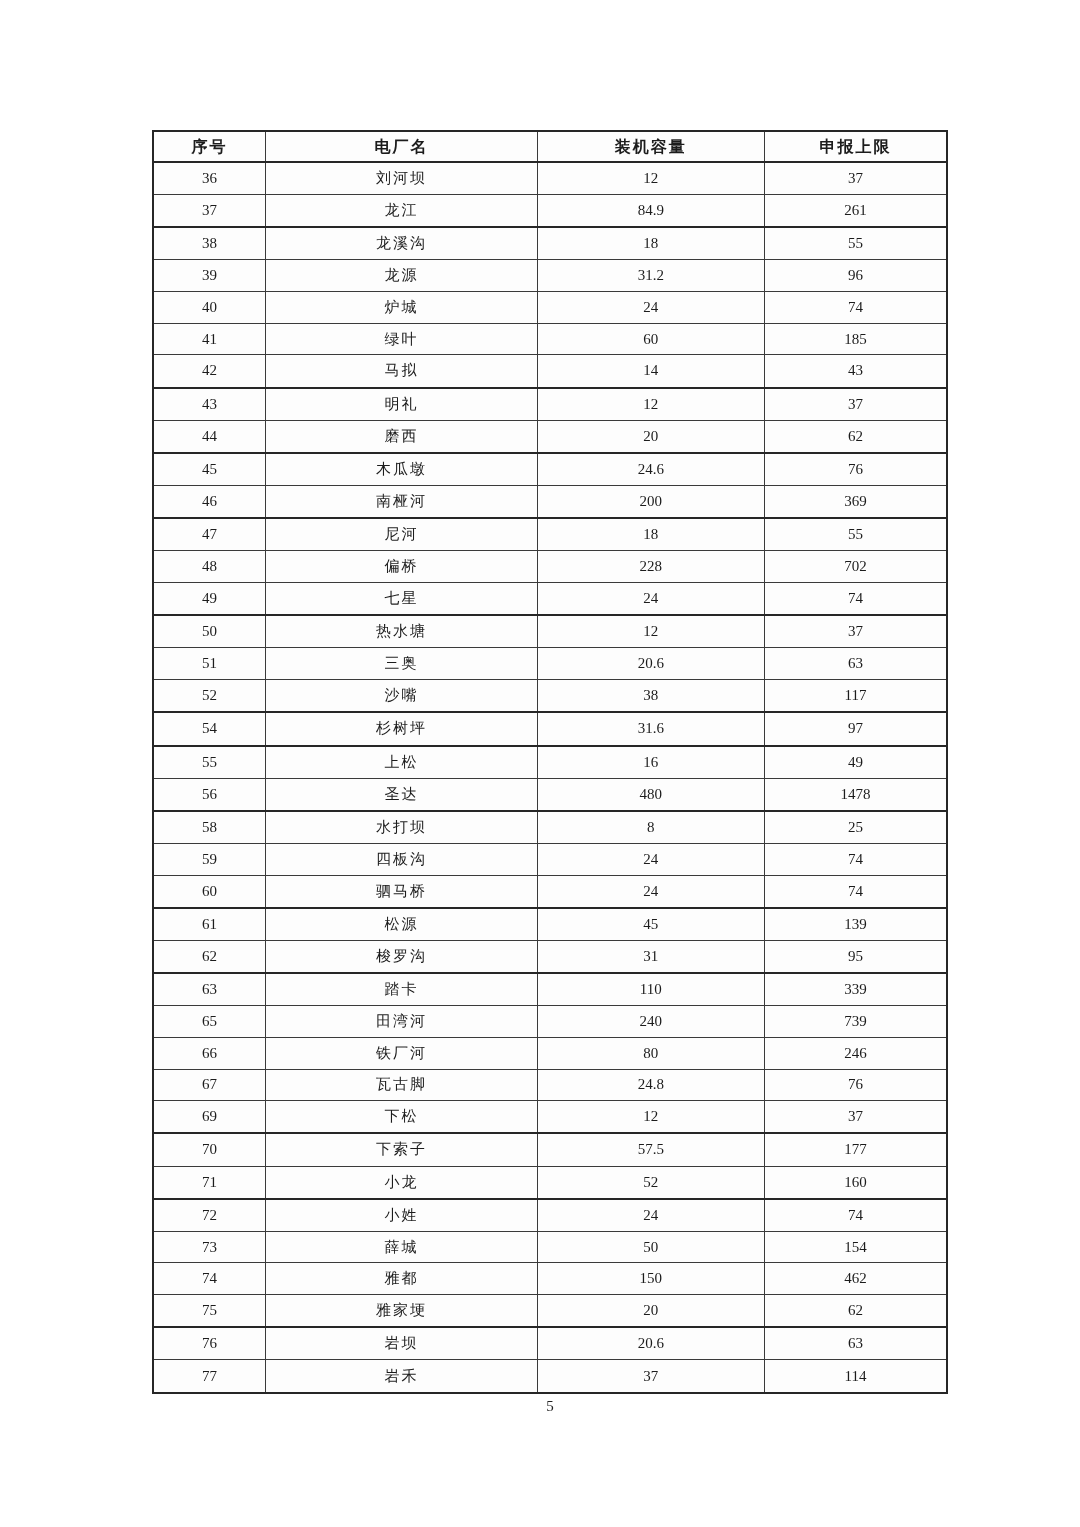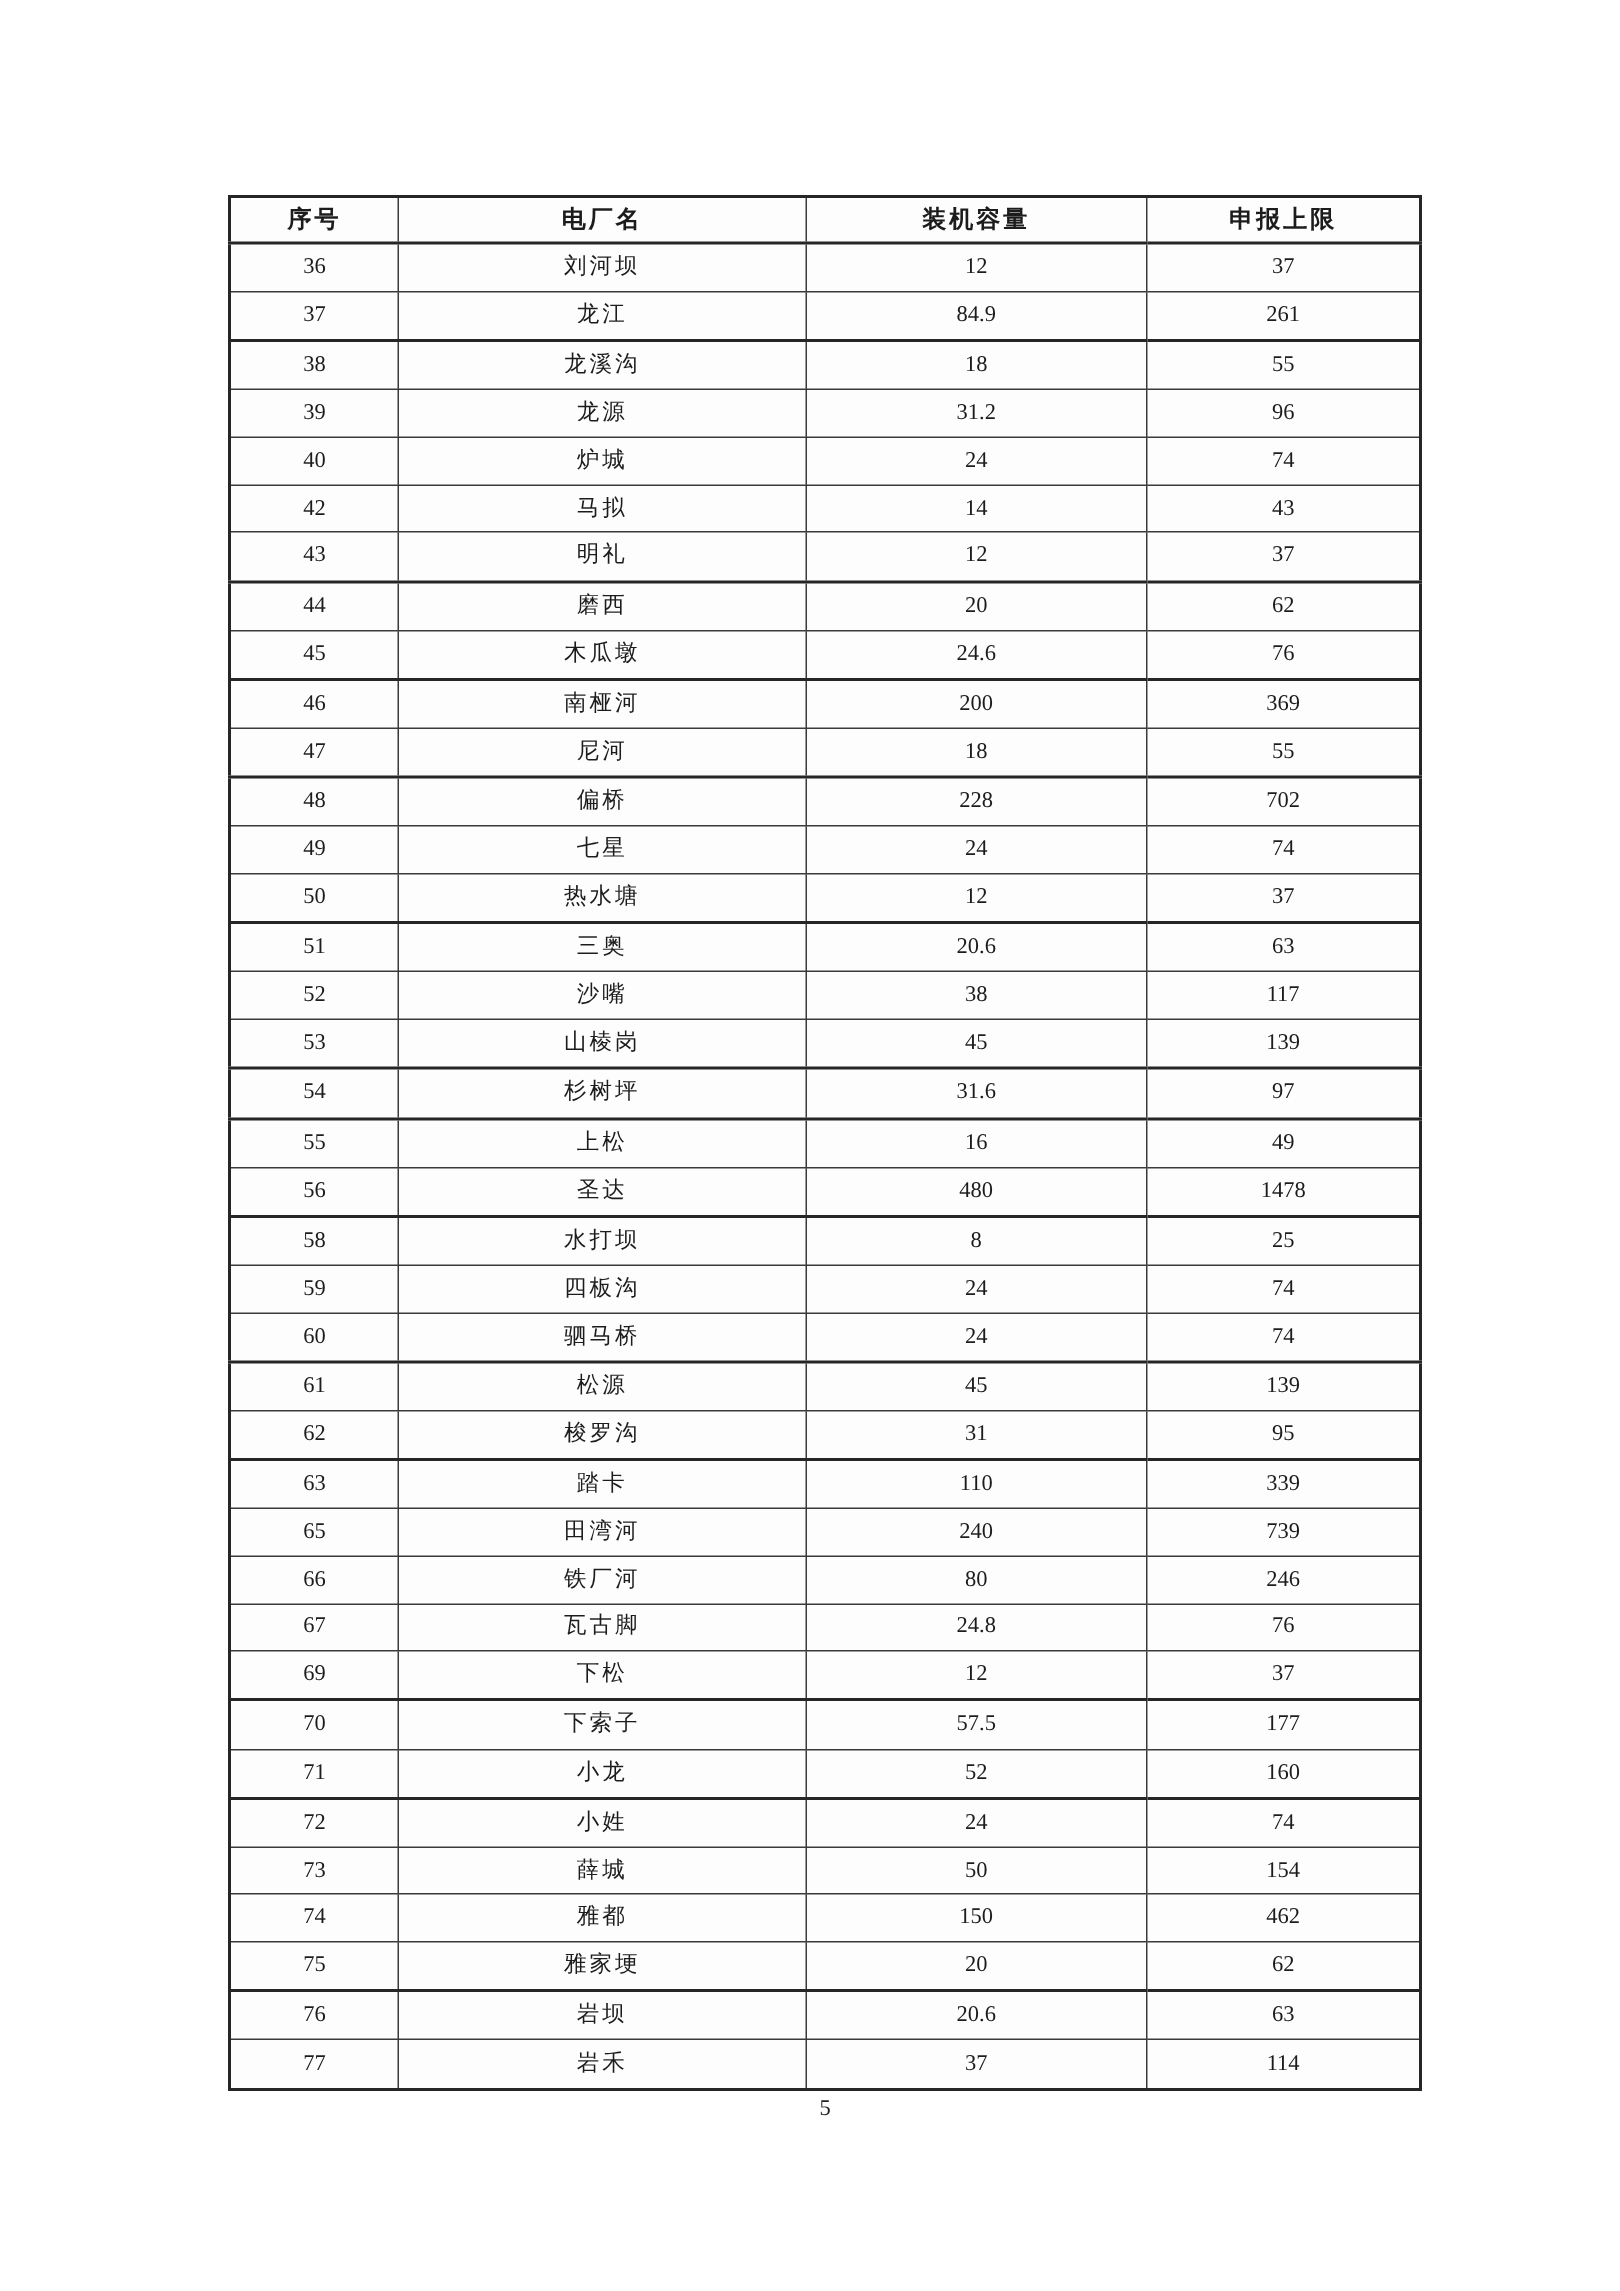--- a/index.html
+++ b/index.html
@@ -124,20 +124,26 @@
           <td>31.2</td>
           <td>96</td>
         </tr>
         <tr>
           <td>40</td>
           <td>炉城</td>
           <td>24</td>
           <td>74</td>
         </tr>
         <tr>
+          <td>41</td>
+          <td>绿叶</td>
+          <td>60</td>
+          <td>185</td>
+        </tr>
+        <tr>
           <td>42</td>
           <td>马拟</td>
           <td>14</td>
           <td>43</td>
         </tr>
         <tr>
           <td>43</td>
           <td>明礼</td>
           <td>12</td>
           <td>37</td>
@@ -190,26 +196,20 @@
           <td>20.6</td>
           <td>63</td>
         </tr>
         <tr>
           <td>52</td>
           <td>沙嘴</td>
           <td>38</td>
           <td>117</td>
         </tr>
         <tr>
-          <td>53</td>
-          <td>山棱岗</td>
-          <td>45</td>
-          <td>139</td>
-        </tr>
-        <tr>
           <td>54</td>
           <td>杉树坪</td>
           <td>31.6</td>
           <td>97</td>
         </tr>
         <tr>
           <td>55</td>
           <td>上松</td>
           <td>16</td>
           <td>49</td>

